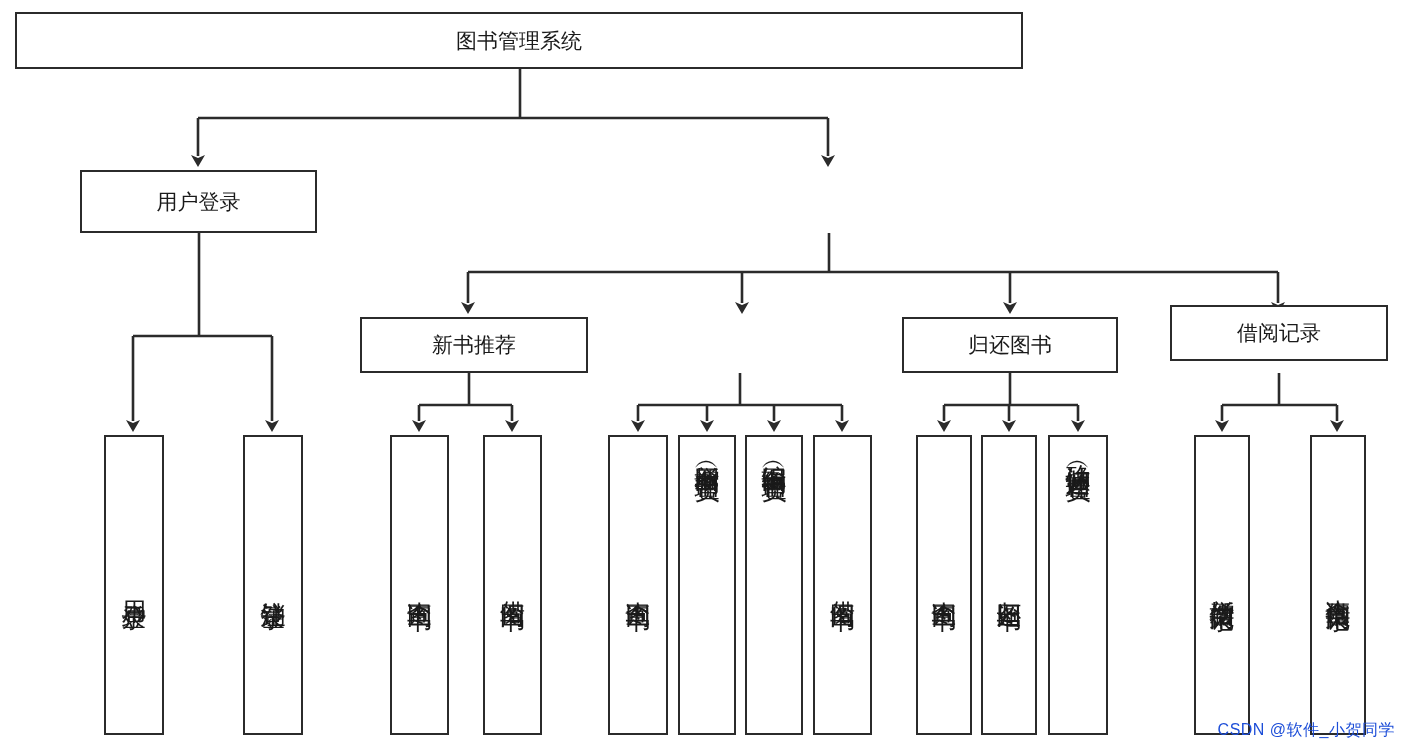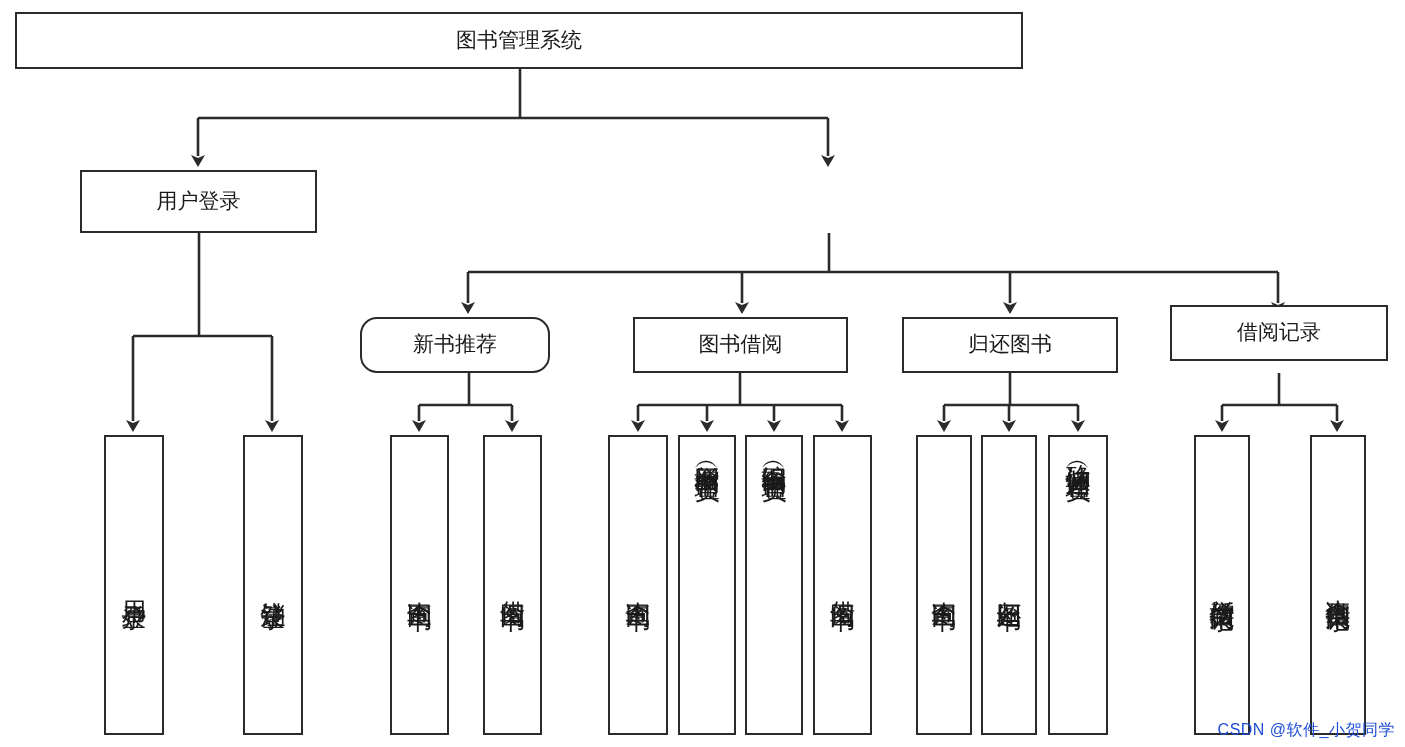--- a/index.html
+++ b/index.html
@@ -34,21 +34,20 @@
     display: flex;
     align-items: center;
     justify-content: center;
     color: #1a1a1a;
     z-index: 2;
   }
   .node-label {
     display: block;
     line-height: 1.12;
     white-space: pre;
-    font-family: Liberation Serif, serif;
   }
   .node.horizontal .node-label {
     font-size: 21px;
   }
   .node.vertical {
     align-items: flex-start;
     justify-content: center;
     padding-top: 8px;
   }
   .node.vertical .node-label {
@@ -129,25 +128,22 @@
   </svg>
 
   <div class="node horizontal" style="left:15px; top:12px; width:1008px; height:57px;">
     <span class="node-label">图书管理系统</span>
   </div>
 
   <div class="node horizontal" style="left:80px; top:170px; width:237px; height:63px;">
     <span class="node-label">用户登录</span>
   </div>
 
-  <div class="node horizontal" style="left:360px; top:317px; width:190px; height:56px;border-radius:17px;">
+  <div class="node horizontal" style="left:360px; top:317px; width:228px; height:56px;">
     <span class="node-label">新书推荐</span>
-  </div>
-  <div class="node horizontal" style="left:633px; top:317px; width:215px; height:56px;">
-    <span class="node-label">图书借阅</span>
   </div>
   <div class="node horizontal" style="left:902px; top:317px; width:216px; height:56px;">
     <span class="node-label">归还图书</span>
   </div>
   <div class="node horizontal" style="left:1170px; top:305px; width:218px; height:56px;">
     <span class="node-label">借阅记录</span>
   </div>
 
   <div class="node vertical centered" style="left:104px; top:435px; width:60px; height:300px;">
     <span class="node-label">用户登录</span>

